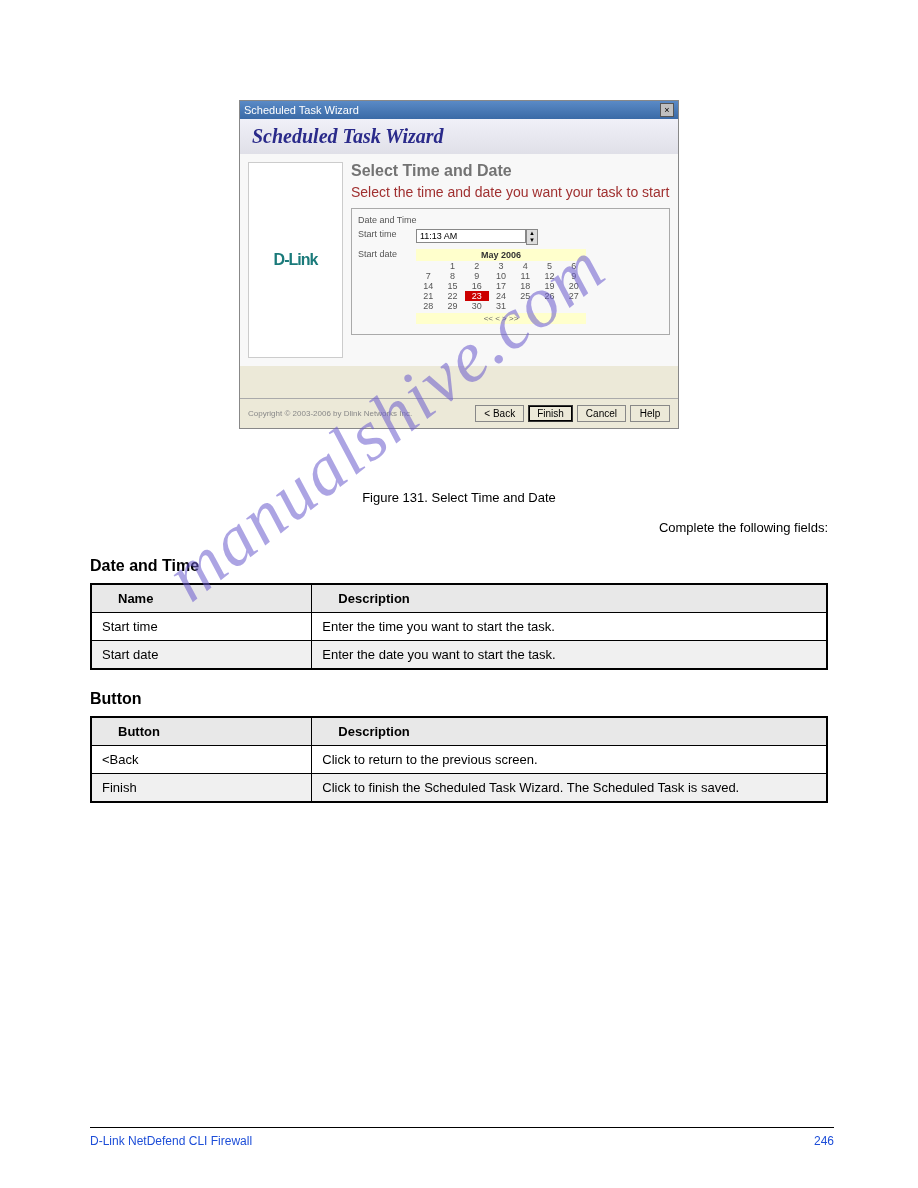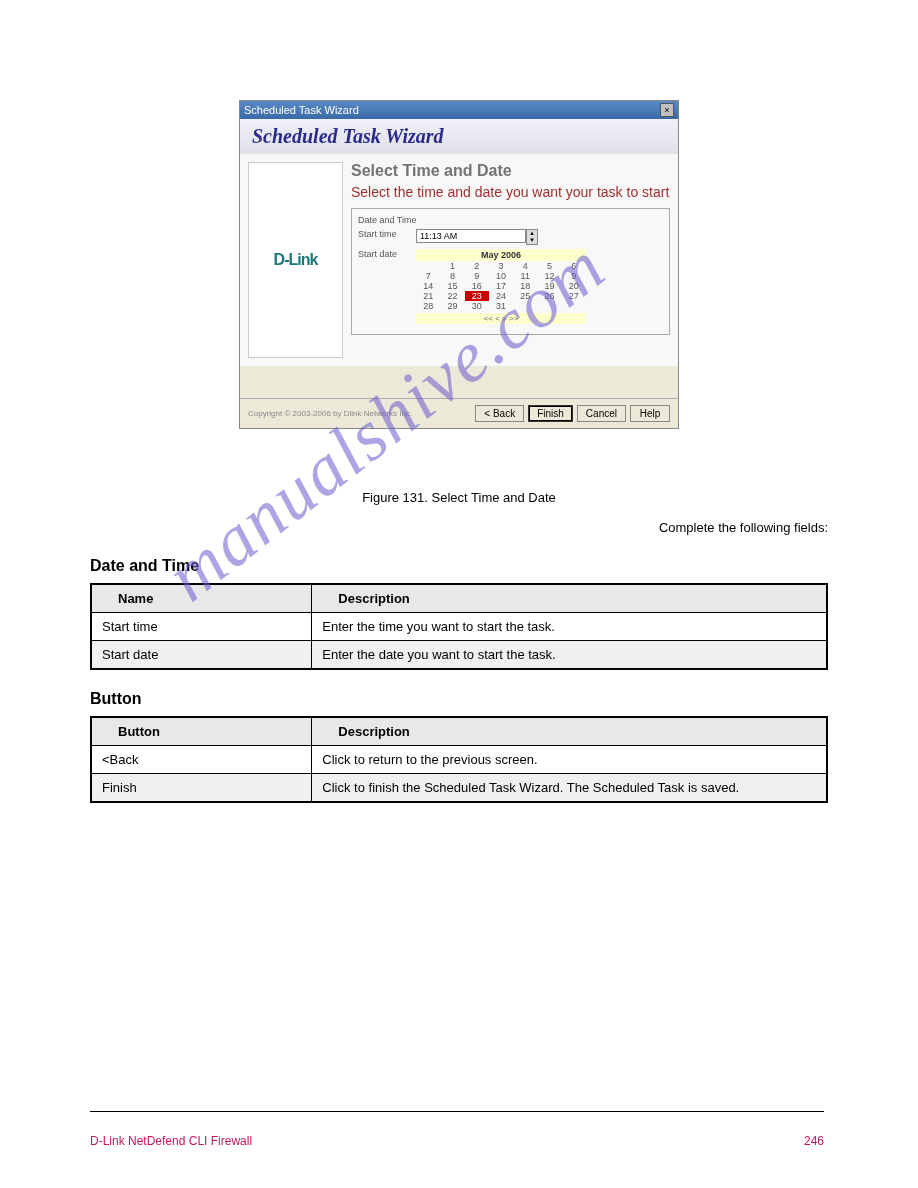--- a/index.html
+++ b/index.html
@@ -219,27 +219,27 @@
     font-style: italic;
     font-family: Georgia, 'Times New Roman', serif;
     pointer-events: none;
     letter-spacing: 2px;
   }
 
   .page-footer {
     position: absolute;
     bottom: 40px;
     left: 90px;
-    right: 94px;
+    right: 84px;
     border-top: 1px solid #000;
-    padding-top: 22px;
+    padding-top: 6px;
     display: flex;
     justify-content: space-between;
     font-size: 12px;
-    color: #be185d;
+    color: #1d4ed8;
   }
 </style>
 </head>
 <body>
 
 <div class="page">
 
   <div class="wizard-window">
     <div class="titlebar">
       <span>Scheduled Task Wizard</span>

